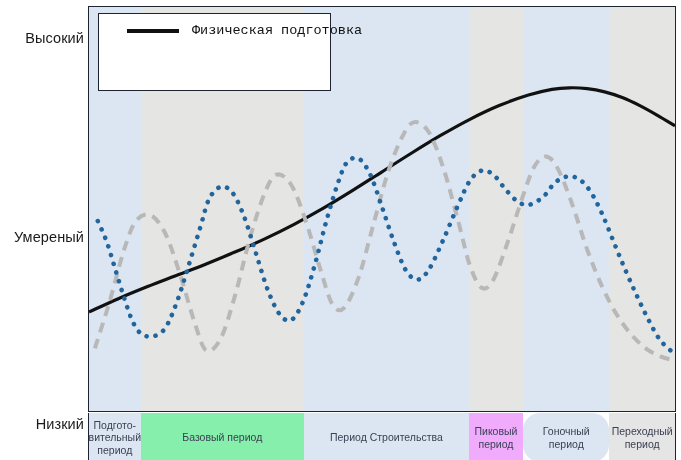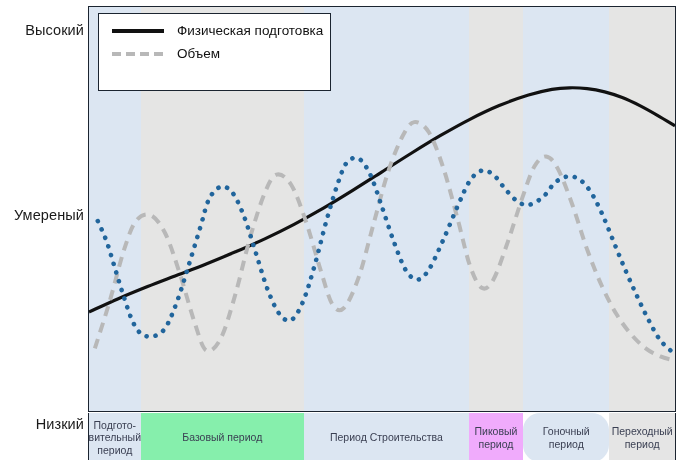--- a/index.html
+++ b/index.html
@@ -9,42 +9,42 @@
   #chart-root{position:absolute;left:0;top:0;width:681px;height:460px;}
 
   .axis-label{
     position:absolute;
     color:#1a1a1a;
     font-size:14.5px;
     text-align:right;
     white-space:nowrap;
     letter-spacing:.1px;
   }
-  #ylab-high{right:597px;top:22px;}
-  #ylab-mod{right:597px;top:207px;text-align:right;}
+  #ylab-high{right:597px;top:30px;}
+  #ylab-mod{right:597px;top:229px;text-align:right;}
   #ylab-low{right:597px;top:416px;}
 
   #plot-frame{
     position:absolute;left:88px;top:6px;width:588px;height:406px;
     border:1.4px solid #1b2430;
     box-sizing:border-box;
     background:#ffffff;
     overflow:hidden;
   }
   .band{position:absolute;top:0;bottom:0;}
 
   #svg-curves{position:absolute;left:0;top:0;width:100%;height:100%;}
 
   #legend-box{
     position:absolute;left:98px;top:13px;width:233px;height:78px;
     background:#ffffff;border:1.2px solid #1b2430;box-sizing:border-box;
     z-index:9;
   }
   .legend-row{position:relative;height:23px;display:flex;align-items:center;
-              padding-left:11px;}
+              padding-left:26px;font-family:Liberation Mono, monospace;}
   .legend-row:nth-child(1){margin-top:5px;}
   .legend-swatch{width:56px;height:14px;position:relative;flex:none;margin-right:11px;}
   .sw-solid{position:absolute;left:2px;top:5px;width:52px;height:4px;background:#111111;}
   .sw-dash{position:absolute;left:2px;top:5px;width:52px;height:4.5px;
     background:repeating-linear-gradient(to right,#b8b8b8 0 9px,transparent 9px 14px);}
   .sw-dot{position:absolute;left:2px;top:5px;width:52px;height:5px;
     background:repeating-linear-gradient(to right,#21659c 0 5px,transparent 5px 10px);}
   .legend-text{font-size:13.5px;color:#111111;white-space:nowrap;line-height:1;}
 
   #xband-strip{
@@ -89,26 +89,20 @@
       </svg>
   </div>
 
   <div id="legend-box">
     <div class="legend-row">
       <span class="legend-swatch">
           <i class="sw-solid"></i>
         </span>
       <span class="legend-text">Физическая подготовка</span>
     </div>
-    <div class="legend-row">
-      <span class="legend-swatch">
-          <i class="sw-dash"></i>
-        </span>
-      <span class="legend-text">Объем</span>
-    </div>
   </div>
 
   <div id="xband-strip">
       <div class="xband" style="left: 0%; width: 8.8%; background: rgb(220, 230, 242);">
         <span>Подгото-<br>вительный<br>период</span>
       </div>
       <div class="xband" style="left: 8.8%; width: 27.9%; background: #86efac;">
         <span>Базовый период</span>
       </div>
       <div class="xband" style="left: 36.7%; width: 28.1%; background: rgb(220, 230, 242);">

